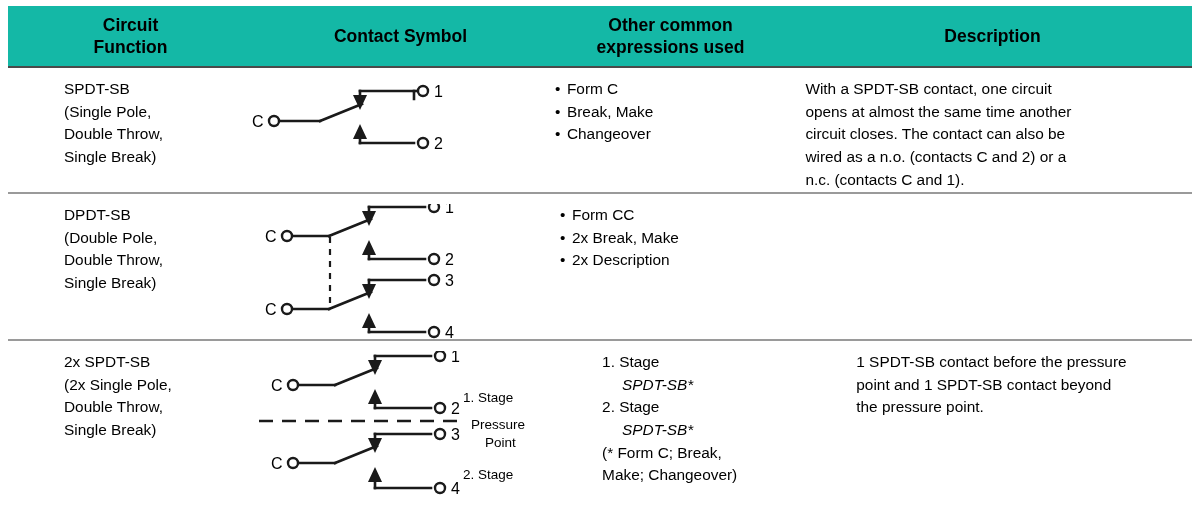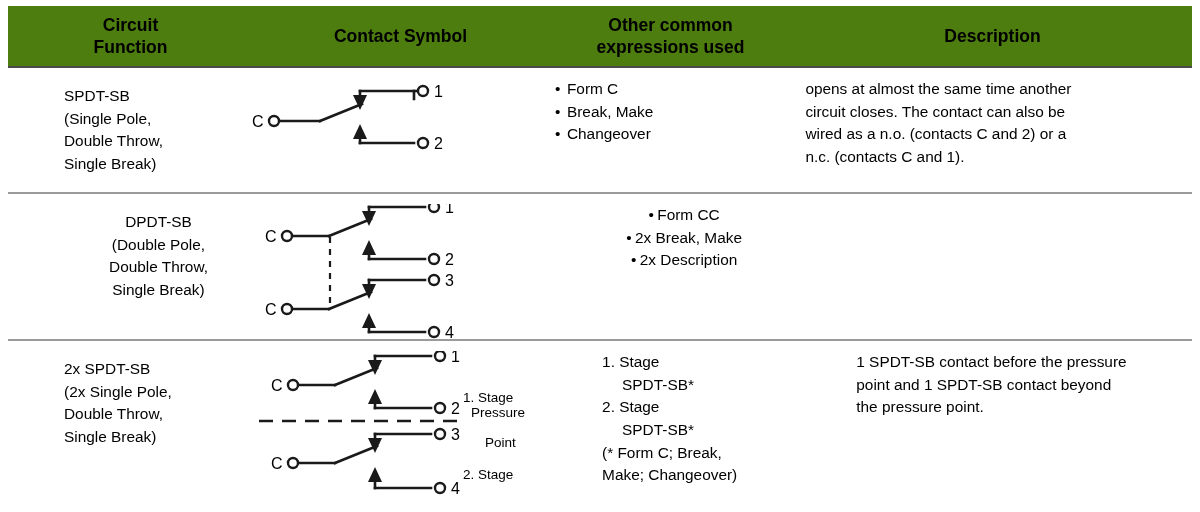--- a/index.html
+++ b/index.html
@@ -1,33 +1,33 @@
 <!DOCTYPE html>
 <html><head>
 <meta charset="utf-8">
 <style>
   html,body{margin:0;padding:0;background:#ffffff;}
   body{width:1200px;height:512px;font-family:"Liberation Sans",sans-serif;color:#000;overflow:hidden;}
   .table{position:absolute;left:8px;top:6px;width:1184px;}
-  .thead{display:flex;background:#4d7c0f;height:60px;align-items:center;border-bottom:2px solid #4a4a4a;}
+  .thead{display:flex;background:#14b8a6;height:60px;align-items:center;border-bottom:2px solid #4a4a4a;}
   .th{font-weight:bold;font-size:17.5px;text-align:center;line-height:1.28;color:#000;}
   .c1{width:245px;}
   .c2{width:295px;}
   .c3{width:245px;}
   .c4{width:399px;}
   .row{display:flex;border-bottom:2px solid #9a9a9a;position:relative;}
   .row:last-child{border-bottom:none;gap:36px;}
   .cell{padding:10px 0 8px 0;font-size:15.4px;line-height:1.47;}
-  .cell.fn{padding-left:56px;width:189px;margin-top:7px;}
+  .cell.fn{padding-left:56px;width:189px;}
   .cell.sym{width:295px;position:relative;}
   .cell.expr{width:245px;padding-left:12px;}
   .cell.desc{width:387px;padding-left:12px;padding-right:10px;}
   .li{white-space:nowrap;}
   .bullet{display:inline-block;width:12px;}
-  .ind{padding-left:20px;}
+  .ind{padding-left:20px;font-style:italic;}
   svg{display:block;}
   .stage-lbl{font-size:13.5px;}
 </style>
 </head>
 <body>
 
 <div class="table">
 
   <div class="thead">
     <div class="th c1">
@@ -73,28 +73,29 @@
         <text x="186" y="19" font-family="Liberation Sans, sans-serif" font-size="16" fill="#000">1</text>
         <text x="186" y="71" font-family="Liberation Sans, sans-serif" font-size="16" fill="#000">2</text>
       </svg>
     </div>
     <div class="cell expr">
       <div class="li"><span class="bullet">•</span><span>Form C</span></div>
       <div class="li"><span class="bullet">•</span><span>Break, Make</span></div>
       <div class="li"><span class="bullet">•</span><span>Changeover</span></div>
     </div>
     <div class="cell desc">
+      <div>With a SPDT-SB contact, one circuit</div>
       <div>opens at almost the same time another</div>
       <div>circuit closes. The contact can also be</div>
       <div>wired as a n.o. (contacts C and 2) or a</div>
       <div>n.c. (contacts C and 1).</div>
     </div>
   </div>
 
-  <div class="row" style="height:145px;text-align:center;">
+  <div class="row" style="height:145px;">
     <div class="cell fn">
       <div>DPDT-SB</div>
       <div>(Double Pole,</div>
       <div>Double Throw,</div>
       <div>Single Break)</div>
     </div>
     <div class="cell sym">
       <svg width="295" height="135" viewBox="0 0 295 135">
         <g stroke="#1a1a1a" stroke-width="2.6" fill="none" stroke-linecap="square">
           <line x1="40" y1="32" x2="76" y2="32"></line>
@@ -171,21 +172,21 @@
         <circle cx="181" cy="83" r="5" fill="#fff" stroke="#1a1a1a" stroke-width="2.4"></circle>
         <circle cx="181" cy="137" r="5" fill="#fff" stroke="#1a1a1a" stroke-width="2.4"></circle>
         <text x="12" y="40" font-family="Liberation Sans, sans-serif" font-size="16" fill="#000">C</text>
         <text x="12" y="118" font-family="Liberation Sans, sans-serif" font-size="16" fill="#000">C</text>
         <text x="192" y="11" font-family="Liberation Sans, sans-serif" font-size="16" fill="#000">1</text>
         <text x="192" y="63" font-family="Liberation Sans, sans-serif" font-size="16" fill="#000">2</text>
         <text x="192" y="89" font-family="Liberation Sans, sans-serif" font-size="16" fill="#000">3</text>
         <text x="192" y="143" font-family="Liberation Sans, sans-serif" font-size="16" fill="#000">4</text>
       </svg>
       <div style="position:absolute;left:204px;top:47px;" class="stage-lbl">1. Stage</div>
-      <div style="position:absolute;left:212px;top:62px;" class="stage-lbl">Pressure</div>
+      <div style="position:absolute;left:212px;top:74px;" class="stage-lbl">Pressure</div>
       <div style="position:absolute;left:226px;top:92px;" class="stage-lbl">Point</div>
       <div style="position:absolute;left:204px;top:124px;" class="stage-lbl">2. Stage</div>
     </div>
     <div class="cell expr">
       <div class="li"><span>1. Stage</span></div>
       <div class="li ind"><span>SPDT-SB*</span></div>
       <div class="li"><span>2. Stage</span></div>
       <div class="li ind"><span>SPDT-SB*</span></div>
       <div class="li"><span>(* Form C; Break,</span></div>
       <div class="li"><span>Make; Changeover)</span></div>

